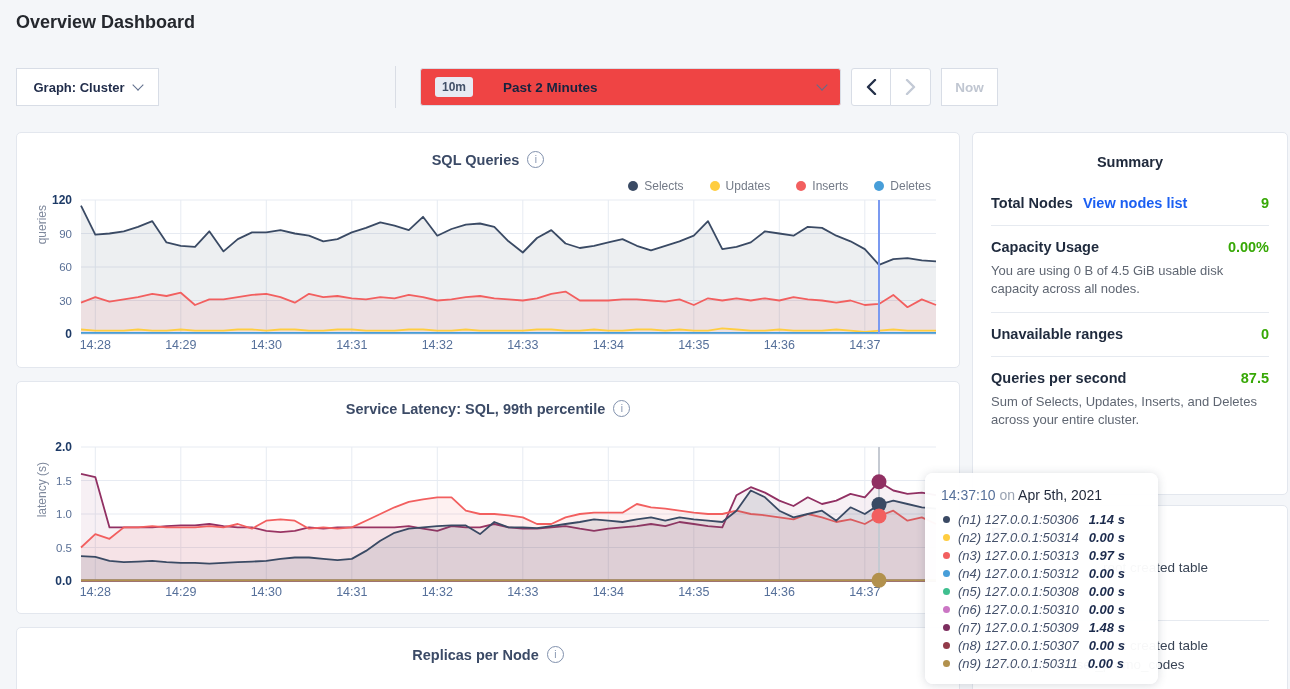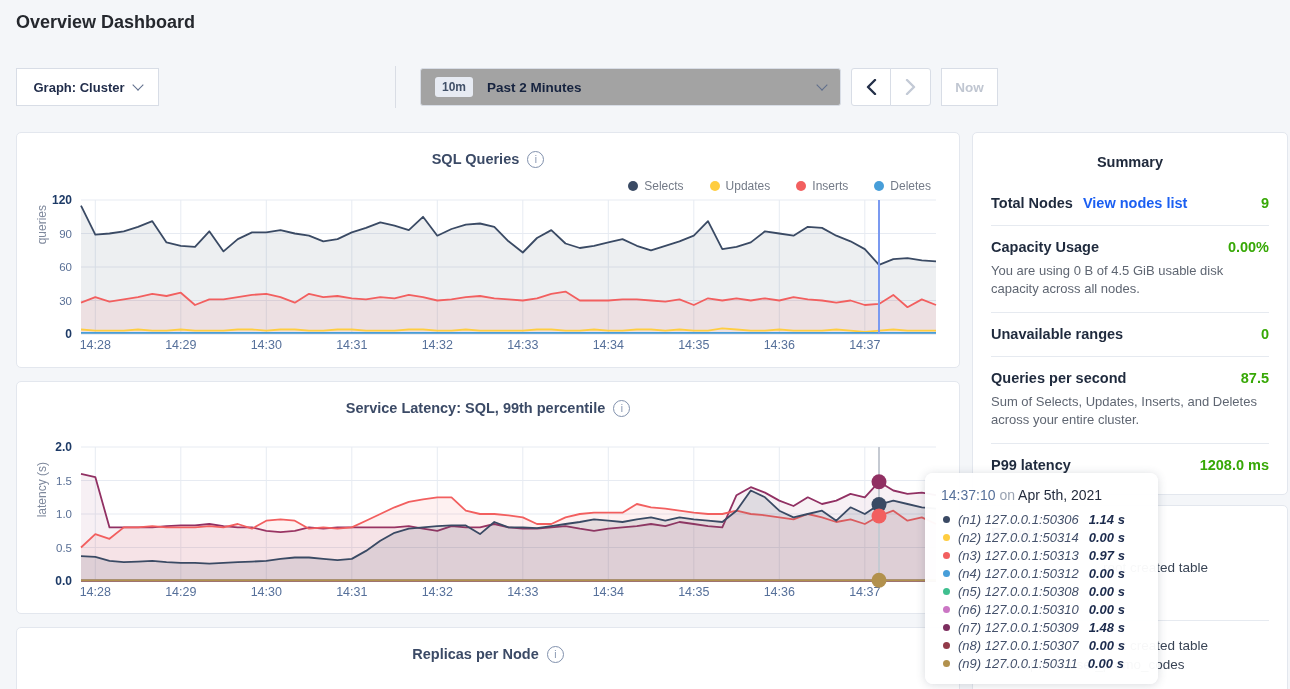--- a/index.html
+++ b/index.html
@@ -5,31 +5,31 @@
   html,body{margin:0;padding:0;background:#f4f6f9;}
   .page{position:relative;width:1290px;height:689px;background:#f4f6f9;overflow:hidden;
         font-family:"Liberation Sans",sans-serif;color:#25303f;}
   .page-title{position:absolute;left:16px;top:12px;font-size:18px;font-weight:600;color:#25282e;}
 
   
   .btn{position:absolute;top:68px;height:38px;background:#fff;border:1px solid #d8dde6;border-radius:0;
        display:flex;align-items:center;justify-content:center;gap:9px;font-size:13px;font-weight:bold;color:#1f2b49;box-sizing:border-box;cursor:pointer;}
   .chev{width:7px;height:7px;border-right:1.8px solid #5f6e8c;border-bottom:1.8px solid #5f6e8c;transform:rotate(45deg);margin-top:-4px;}
   .tb-divider{position:absolute;left:395px;top:66px;width:1px;height:42px;background:#d9dde5;}
-  .timepicker{position:absolute;left:420px;top:68px;width:421px;height:38px;background:#a3a3a3;border:1px solid #d8dde6;border-radius:3px;
-       display:flex;align-items:center;box-sizing:border-box;padding:16px 14px;cursor:pointer;}
+  .timepicker{position:absolute;left:420px;top:68px;width:421px;height:38px;background:#ef4444;border:1px solid #d8dde6;border-radius:3px;
+       display:flex;align-items:center;box-sizing:border-box;padding:16px 14px;cursor:pointer;gap:16px;}
   .time-badge{background:#e7ebf3;color:#415068;font-size:12px;font-weight:bold;border-radius:3px;padding:3px 7px;margin-right:14px;}
   .time-label{font-size:13.5px;font-weight:bold;color:#16233f;}
   .timepicker .chev{margin-left:auto;}
   .pager{box-sizing:border-box;}
   .now-btn{color:#c0c6d1;font-size:13.5px;font-weight:bold;}
 
   
   .card{position:absolute;background:#fff;border:1px solid #e3e7ee;border-radius:5px;box-sizing:border-box;}
-  .card-head{display:flex;justify-content:center;gap:8px;padding-top:18px;}
+  .card-head{display:flex;align-items:center;justify-content:center;gap:8px;padding-top:18px;}
   .card-title{font-size:14.5px;font-weight:bold;color:#3b4a66;}
   .info{width:15px;height:15px;border-radius:50%;border:1px solid #8191ad;color:#8191ad;font-size:10px;
         display:flex;align-items:center;justify-content:center;font-style:normal;}
   .legend{position:absolute;right:28px;top:46px;display:flex;gap:26px;align-items:center;}
   .legend-item{display:flex;align-items:center;gap:6px;font-size:12px;color:#737a87;}
   .legend-dot{width:10px;height:10px;border-radius:50%;}
   .chart-svg{position:absolute;left:0;}
   .ylab{position:absolute;font-size:12px;color:#7e889c;writing-mode:vertical-rl;transform:rotate(180deg);}
   svg text{font-family:"Liberation Sans",sans-serif;}
   .xt{font-size:12.5px;fill:#56709a;text-anchor:middle;}
@@ -250,26 +250,20 @@
         <span class="sum-value" style="color:#37a806;">0</span>
       </div>
     </div>
     <div class="sum-row">
       <div class="sum-line">
         <span class="sum-label">Queries per second</span>
         <span class="sum-value" style="color:#37a806;">87.5</span>
       </div>
       <div class="sum-desc">Sum of Selects, Updates, Inserts, and Deletes across your entire cluster.</div>
     </div>
-    <div class="sum-row">
-      <div class="sum-line">
-        <span class="sum-label">P99 latency</span>
-        <span class="sum-value" style="color:#37a806;">1208.0 ms</span>
-      </div>
-    </div>
   </div>
 
   <div class="card side-card" style="left:972px;top:505px;width:316px;height:220px;">
     <div class="ev-title">Events</div>
     <div class="ev-item">
       <div class="ev-l1">root created table</div>
     </div>
     <div class="ev-divider"></div>
     <div class="ev-item">
       <div class="ev-l1">root created table</div>

